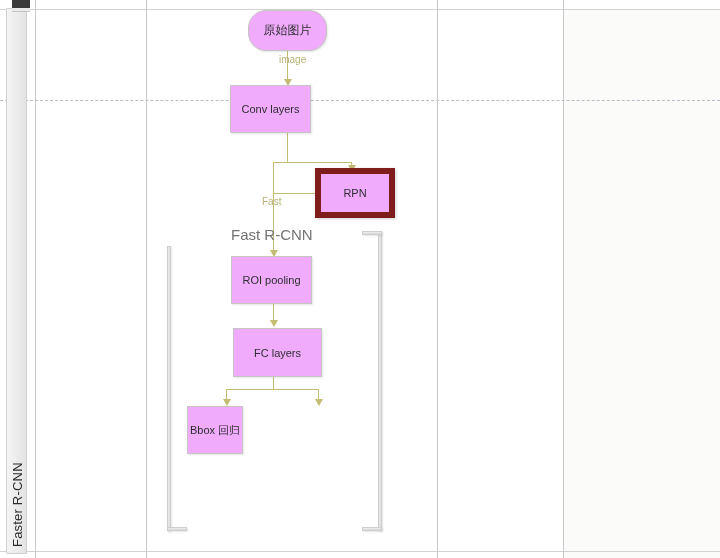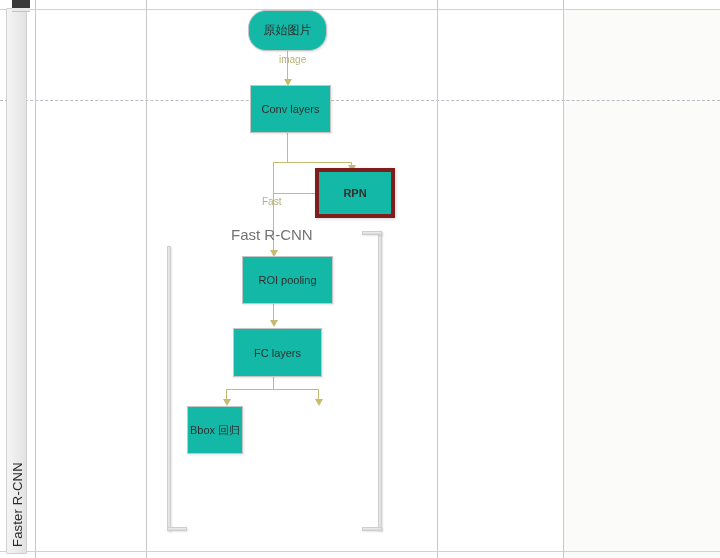--- a/index.html
+++ b/index.html
@@ -89,38 +89,37 @@
     width: 18px;
     height: 3px;
     background: #e9e9e9;
     border-bottom: 1px solid #c4c4c4;
   }
 
   
   .node {
     position: absolute;
     box-sizing: border-box;
-    background: #14b8a6;
+    background: #f0abfc;
     border: 1px solid #c5c5c3;
     color: #2f2f2f;
     font-size: 11px;
     display: flex;
     align-items: center;
     justify-content: center;
     text-align: right;
     box-shadow: 1px 1px 2px rgba(0,0,0,0.10);
   }
   .node.rounded {
     border-radius: 18px;
     font-size: 12px;
   }
   .node.accent {
-    border: 4px solid #7f1d1d;
+    border: 6px solid #7f1d1d;
     box-shadow: 1px 1px 3px rgba(0,0,0,0.18);
-    font-weight: bold;
   }
 
   
   .conn-v {
     position: absolute;
     width: 1px;
     background: #c4bc72;
   }
   .conn-h {
     position: absolute;
@@ -223,29 +222,29 @@
   <div class="bracket-stem" style="left:378px; top:231px; height:300px;"></div>
   <div class="bracket-foot" style="left:362px; top:231px; width:20px;"></div>
   <div class="bracket-foot" style="left:362px; top:527px; width:20px;"></div>
 
   <div class="group-title" style="left:231px; top:226px;">Fast R-CNN</div>
 
   <div class="node rounded" style="left:248px; top:10px; width:79px; height:41px;">
     <span>原始图片</span>
   </div>
 
-  <div class="node" style="left:250px; top:85px; width:81px; height:48px;">
+  <div class="node" style="left:230px; top:85px; width:81px; height:48px;">
     <span>Conv layers</span>
   </div>
 
   <div class="node accent" style="left:315px; top:168px; width:80px; height:50px;">
     <span>RPN</span>
   </div>
 
-  <div class="node" style="left:242px; top:256px; width:91px; height:48px;">
+  <div class="node" style="left:231px; top:256px; width:81px; height:48px;">
     <span>ROI pooling</span>
   </div>
 
   <div class="node" style="left:233px; top:328px; width:89px; height:49px;">
     <span>FC layers</span>
   </div>
 
   <div class="node" style="left:187px; top:406px; width:56px; height:48px;">
     <span>Bbox 回归</span>
   </div>

